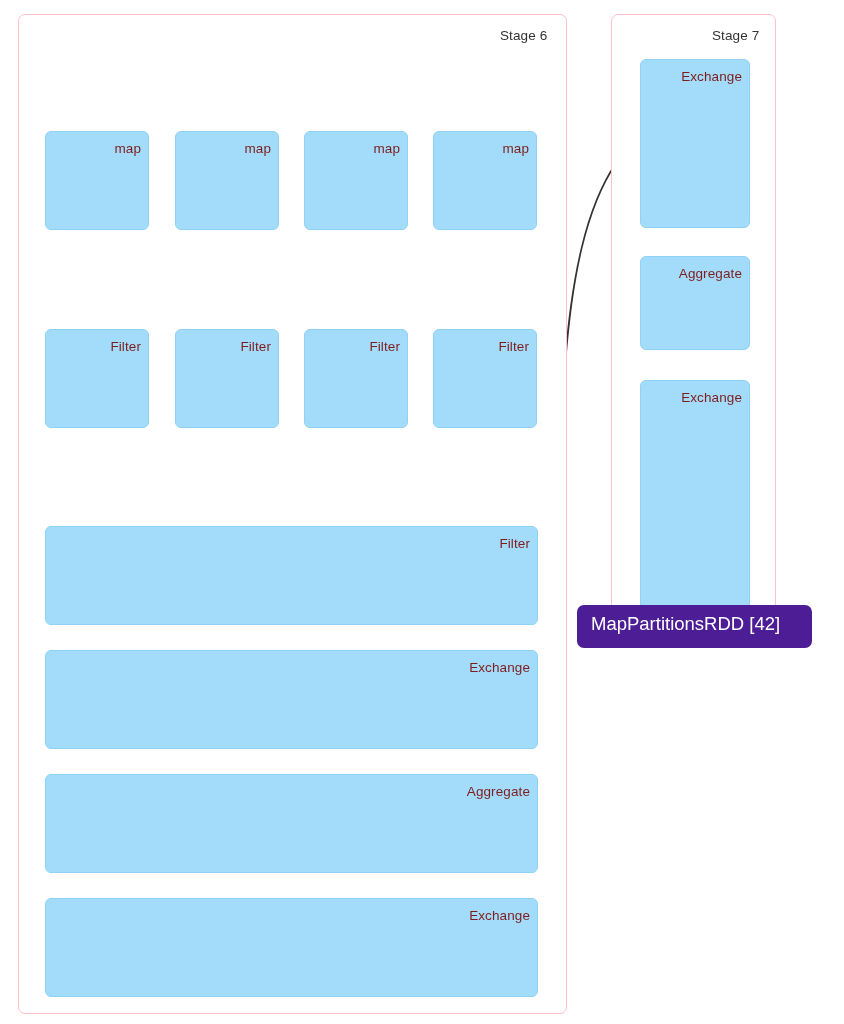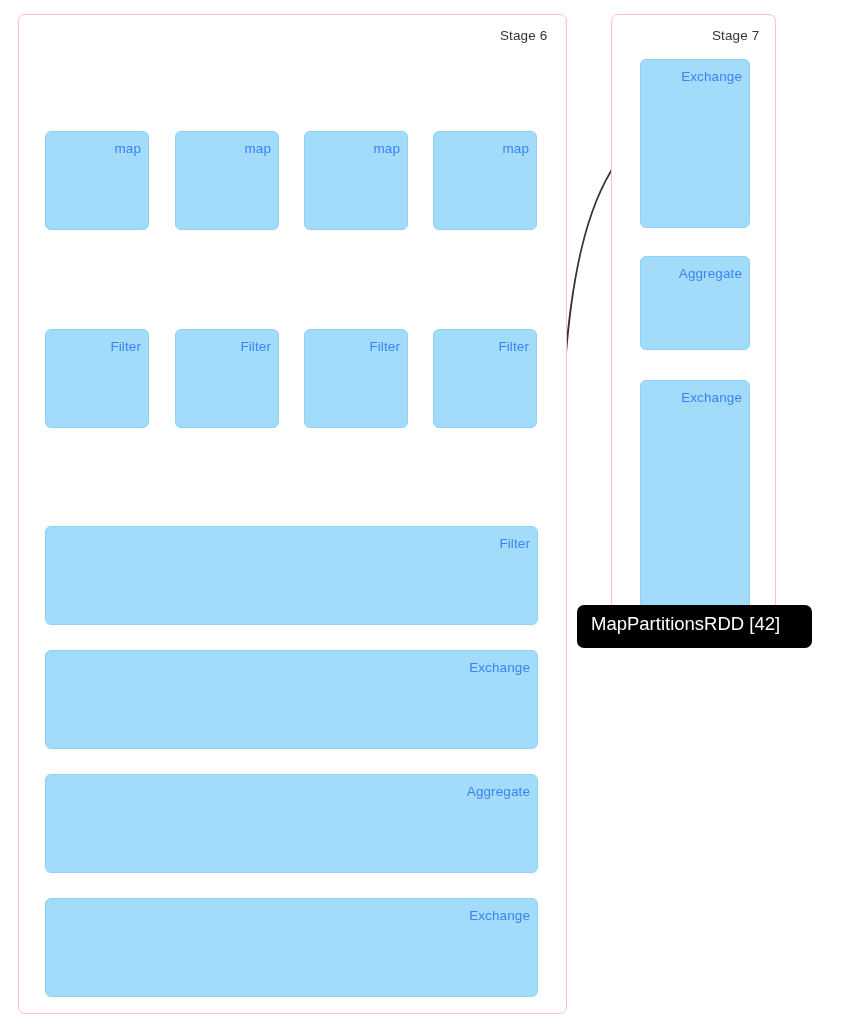--- a/index.html
+++ b/index.html
@@ -31,35 +31,35 @@
   .opbox{
     position:absolute;
     background:#a3dcfb;
     border:1px solid #8fd3f4;
     border-radius:6px;
     box-sizing:border-box;
   }
   .opbox-label{
     position:absolute;
     font-size:13.5px;
-    color:#3b82f6;
+    color:#7f1d1d;
     white-space:nowrap;
     letter-spacing:.1px;
   }
 
   
   #edges{position:absolute;left:0;top:0;width:844px;height:1024px;pointer-events:none;}
   #edges path,#edges line{fill:none;stroke:#333333;stroke-width:1.7;}
   #edges .rddnode{fill:#444444;stroke:none;}
   #edges .arrowhead{fill:#333333;stroke:none;}
 
   
   .tooltip{
     position:absolute;
-    background:#000000;
+    background:#4c1d95;
     color:#ffffff;
     border-radius:7px;
     font-size:18.5px;
     padding:8px 14px 9px 14px;
     white-space:nowrap;
     box-sizing:border-box;
     line-height:1.15;
   }
 </style>
 </head>

